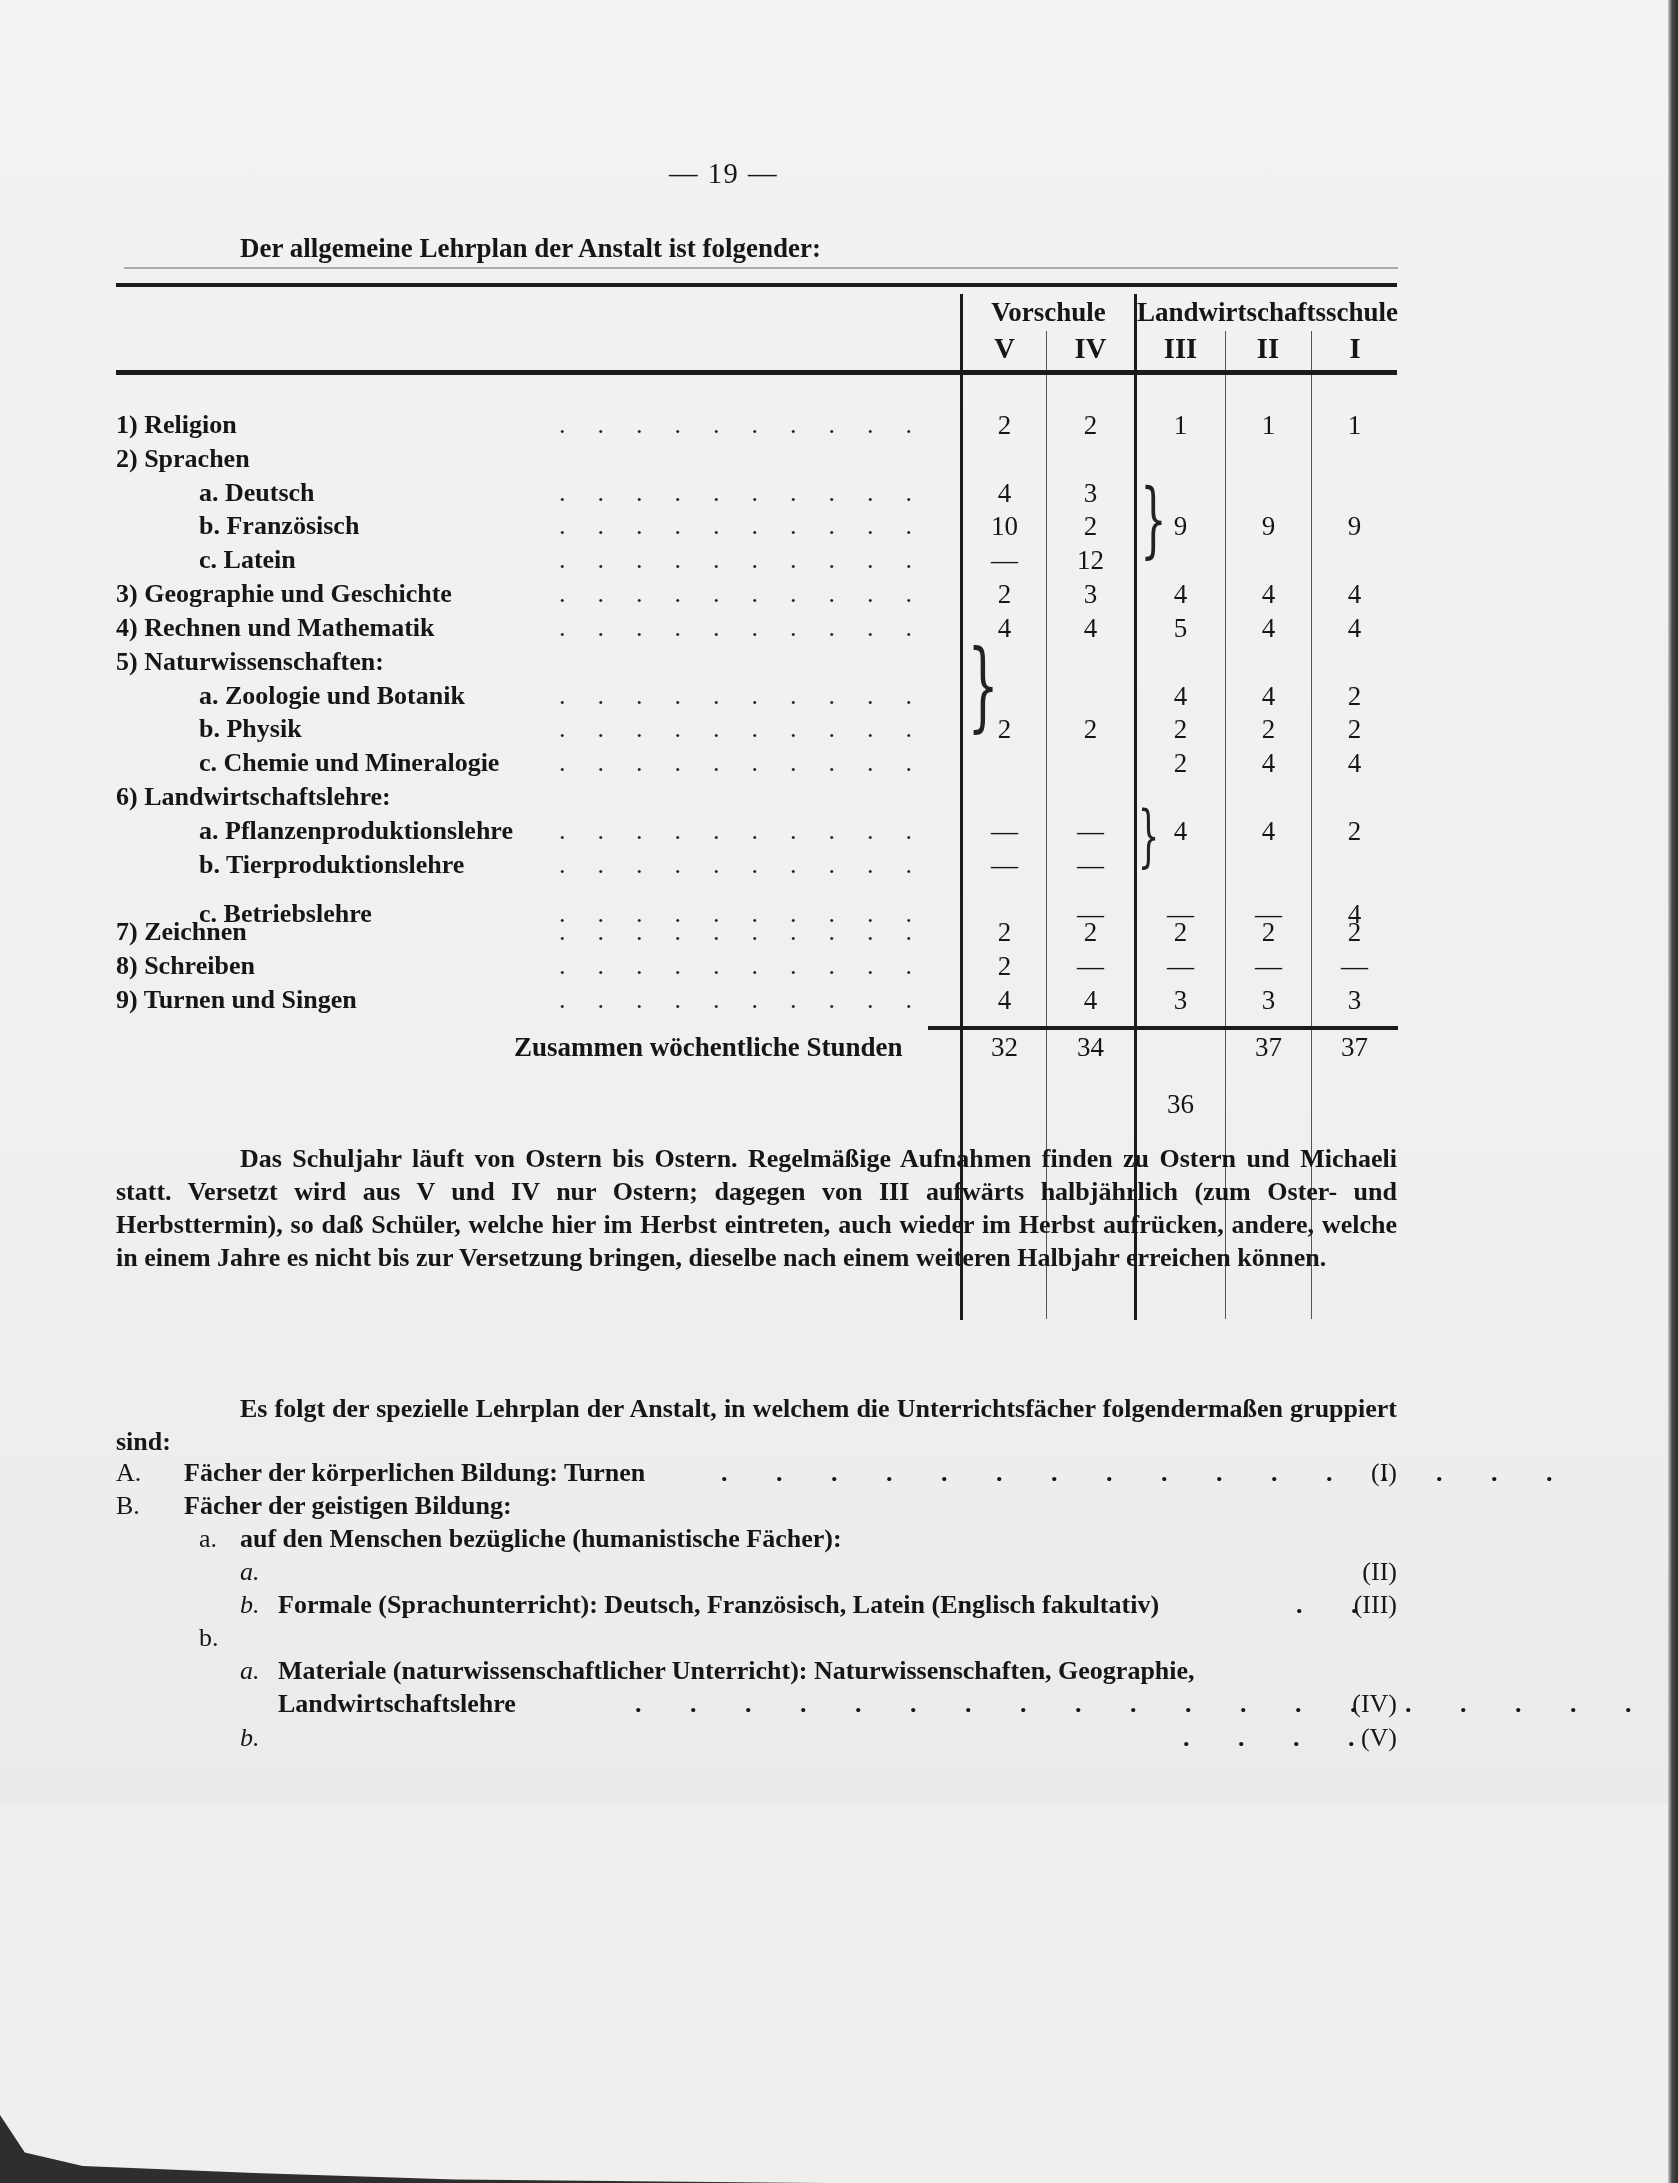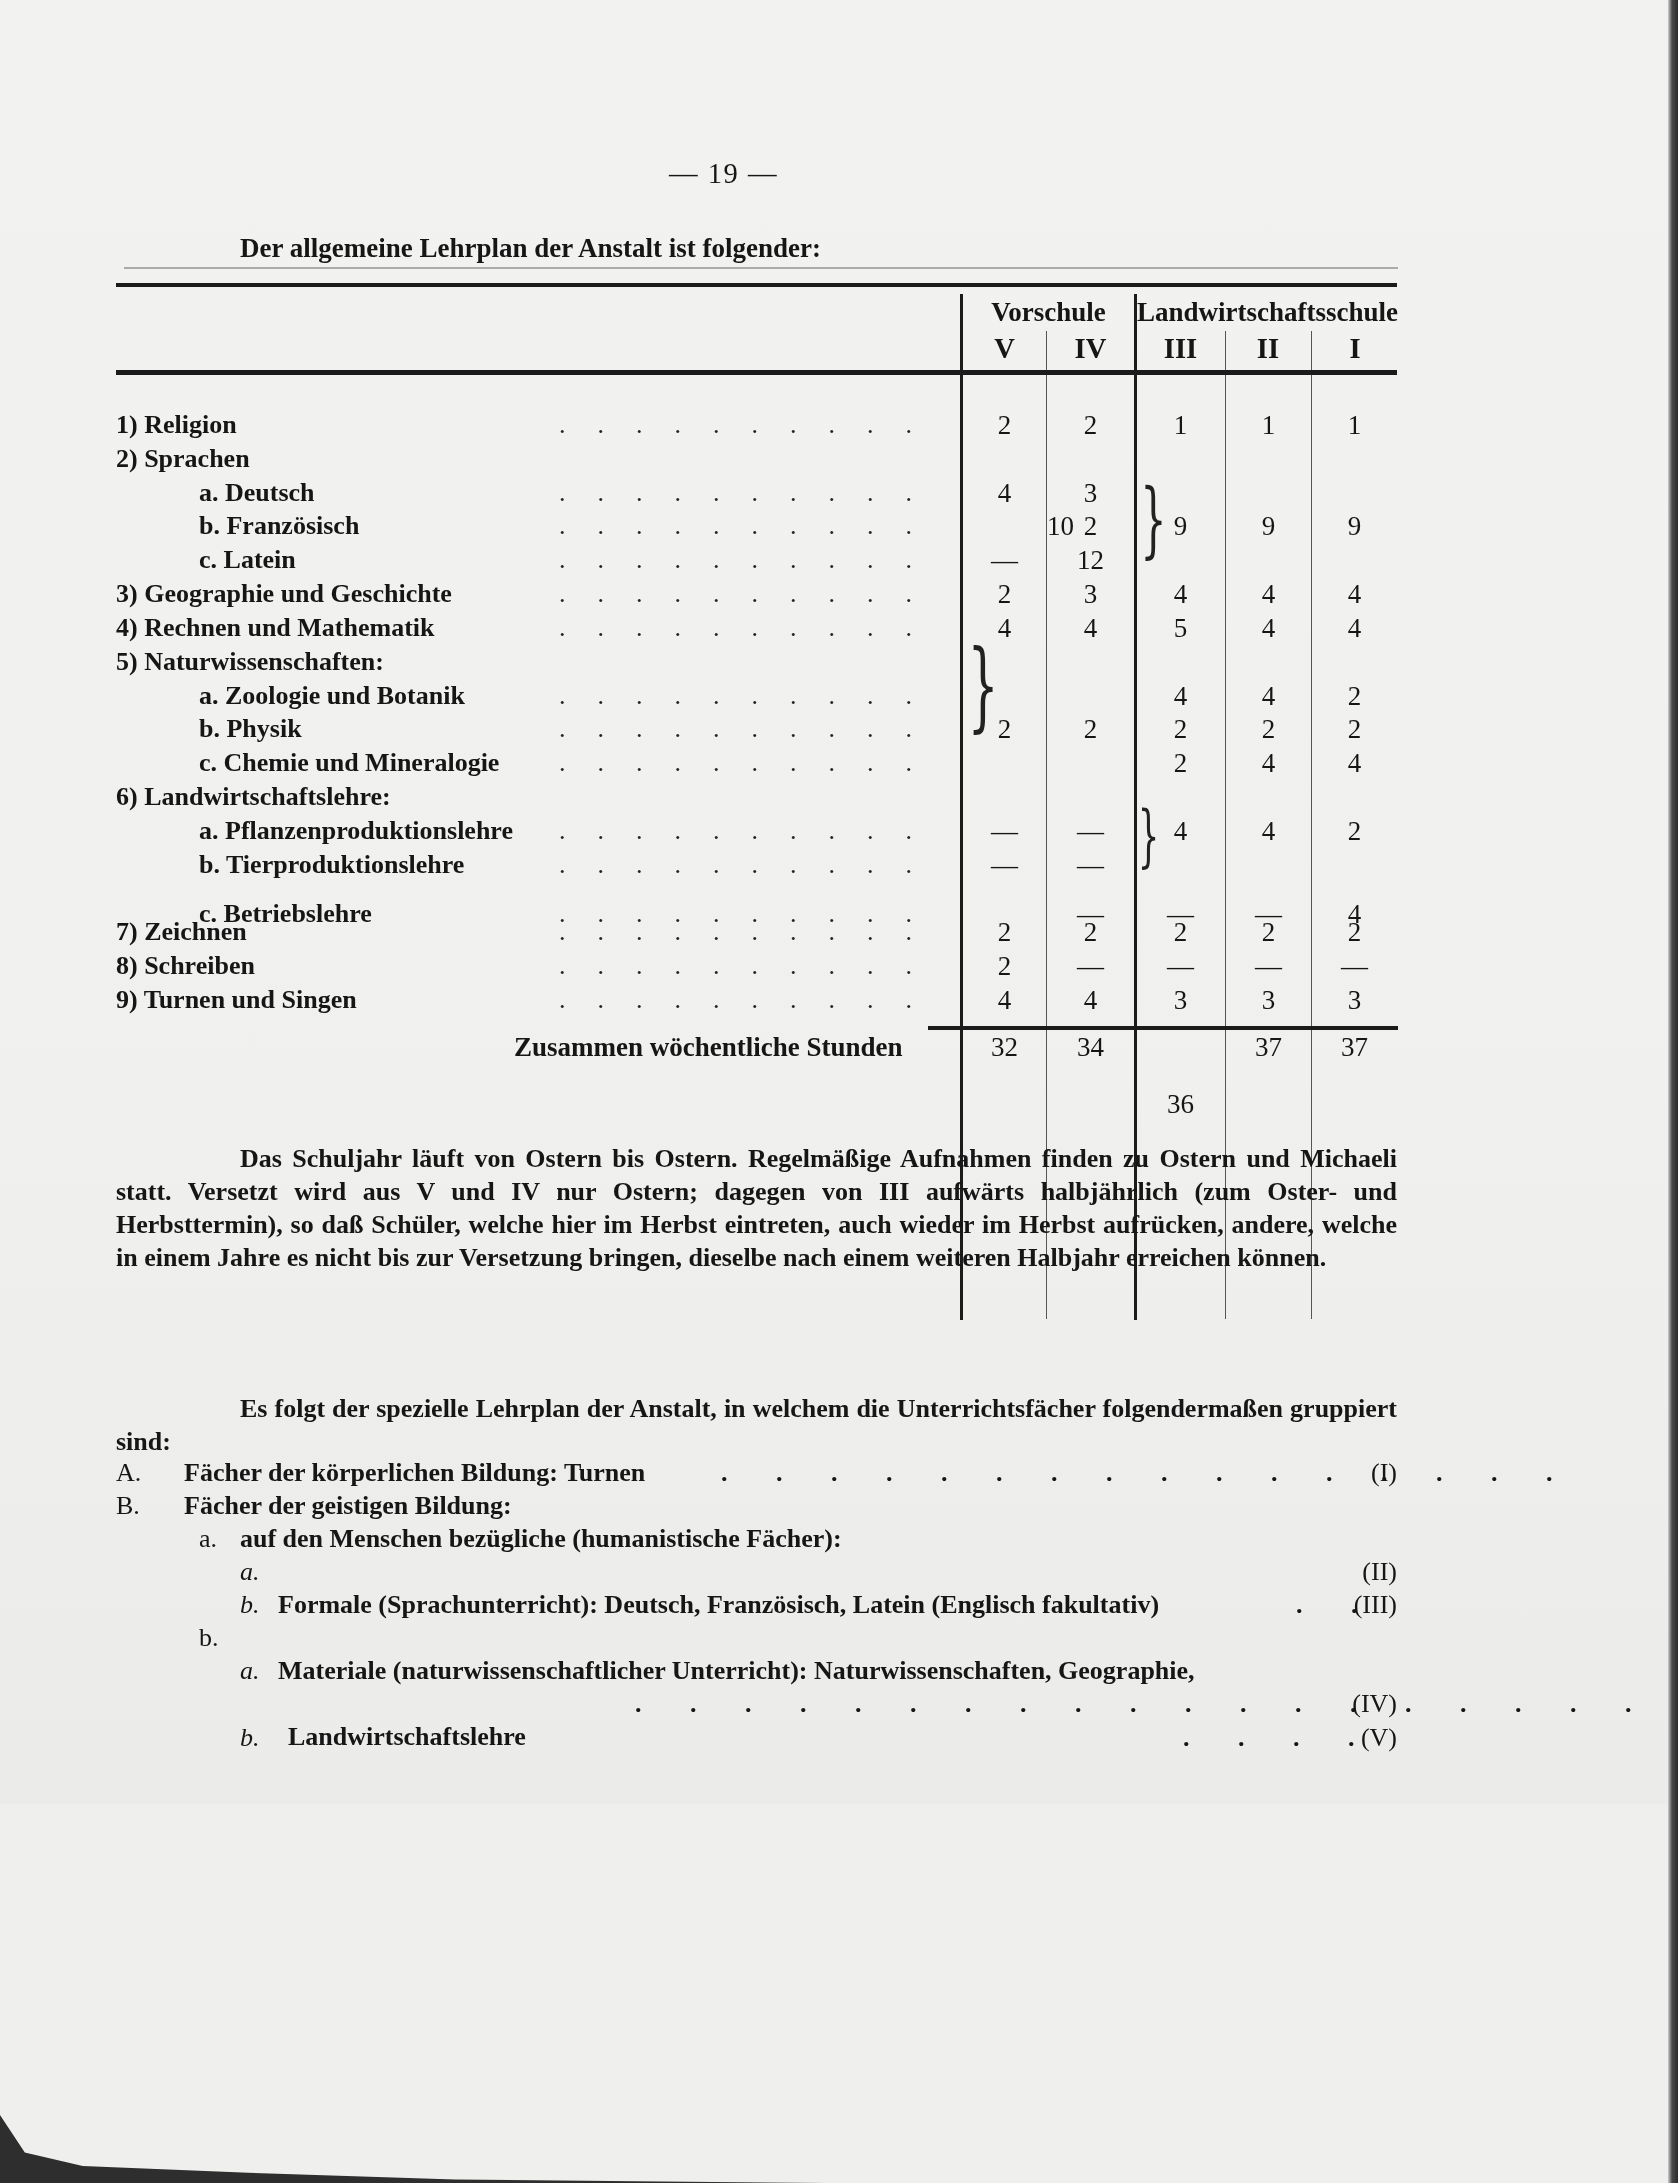--- a/index.html
+++ b/index.html
@@ -134,21 +134,21 @@
           <span class="dots" style="left: 443px;">..........</span>
           <span class="cell" style="left: 847px;">4</span>
           <span class="cell" style="left: 933px;">3</span>
           <span class="cell" style="left: 1023px;"></span>
           <span class="cell" style="left: 1111px;"></span>
           <span class="cell" style="left: 1197px;"></span>
         </div>
         <div class="row" style="top: 225px;">
           <span class="label" style="left: 83px;">b. Französisch</span>
           <span class="dots" style="left: 443px;">..........</span>
-          <span class="cell" style="left: 875px; text-align: right;">10</span>
+          <span class="cell" style="left: 847px;">10</span>
           <span class="cell" style="left: 933px;">2</span>
           <span class="cell" style="left: 1023px;">9</span>
           <span class="cell" style="left: 1111px;">9</span>
           <span class="cell" style="left: 1197px;">9</span>
         </div>
         <div class="row" style="top: 259px;">
           <span class="label" style="left: 83px;">c. Latein</span>
           <span class="dots" style="left: 443px;">..........</span>
           <span class="cell" style="left: 847px;">—</span>
           <span class="cell" style="left: 933px;">12</span>
@@ -320,21 +320,21 @@
       <span class="ref">(III)</span>
     </div>
     <div class="oline" style="top:165px;">
       <span class="mark" style="left:83px;">b.</span>
     </div>
     <div class="oline" style="top:198px;">
       <span class="mark it" style="left:124px;">a.</span>
       <span class="txt" style="left:162px;">Materiale (naturwissenschaftlicher Unterricht): Naturwissenschaften, Geographie,</span>
     </div>
     <div class="oline" style="top:231px;">
-      <span class="txt" style="left:172px;margin-top:33px;">Landwirtschaftslehre</span>
+      <span class="txt" style="left:162px;">Landwirtschaftslehre</span>
       <span class="lead" style="left:519px;">. . . . . . . . . . . . . . . . . . . .</span>
       <span class="ref">(IV)</span>
     </div>
     <div class="oline" style="top:265px;">
       <span class="mark it" style="left:124px;">b.</span>
       <span class="lead" style="left:1067px;">. . . .</span>
       <span class="ref">(V)</span>
     </div>
   </div>
 

